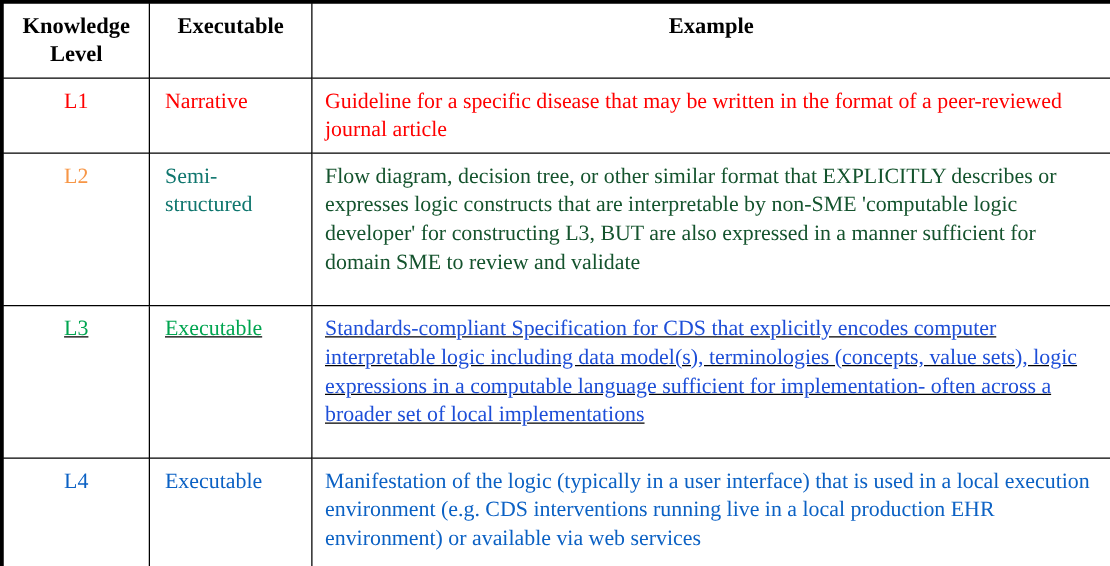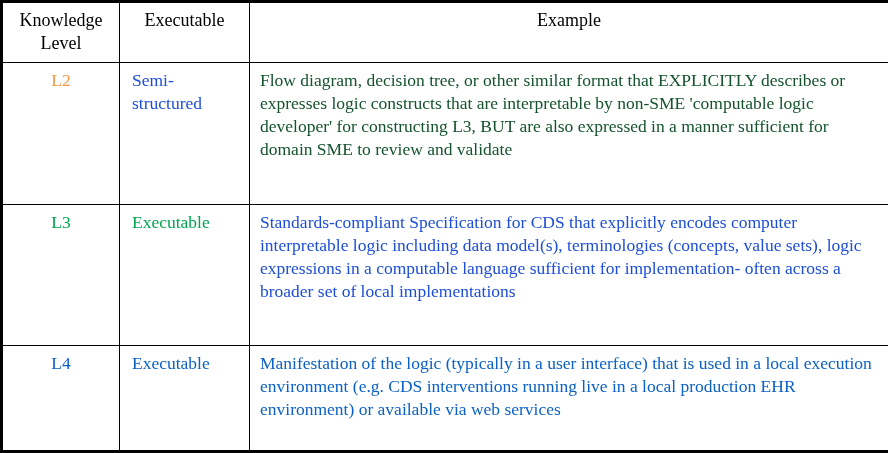--- a/index.html
+++ b/index.html
@@ -22,21 +22,21 @@
     background: #ffffff;
   }
   .kl-table th,
   .kl-table td {
     border: 1px solid #000000;
     vertical-align: top;
     box-sizing: border-box;
   }
   .kl-table th {
     font-size: 18px;
-    font-weight: normal;
+    font-weight: bold;
     color: #000000;
     text-align: center;
     padding: 6px 6px;
     line-height: 1.3;
   }
   .kl-table td {
     font-size: 17.5px;
     line-height: 1.32;
   }
   td.cell-level {
@@ -65,26 +65,31 @@
     <col class="col-example">
   </colgroup>
   <thead>
     <tr style="height:58px;">
       <th>Knowledge Level</th>
       <th>Executable</th>
       <th>Example</th>
     </tr>
   </thead>
   <tbody>
+    <tr style="height:60px;">
+      <td class="cell-level" style="color: rgb(255, 0, 0);">L1</td>
+      <td class="cell-desc" style="color: rgb(255, 0, 0);">Narrative</td>
+      <td class="cell-example" style="color: rgb(255, 0, 0);">Guideline for a specific disease that may be written in the format of a peer-reviewed journal article</td>
+    </tr>
     <tr style="height:122px;">
       <td class="cell-level" style="color: rgb(247, 150, 70);">L2</td>
-      <td class="cell-desc" style="color: #1d4ed8;">Semi-structured</td>
+      <td class="cell-desc" style="color: #0f766e;">Semi-structured</td>
       <td class="cell-example" style="color: #14532d;">Flow diagram, decision tree, or other similar format that EXPLICITLY describes or expresses logic constructs that are interpretable by non-SME 'computable logic developer' for constructing L3, BUT are also expressed in a manner sufficient for domain SME to review and validate</td>
     </tr>
-    <tr style="height:122px;">
+    <tr style="height:122px;text-decoration:underline;">
       <td class="cell-level" style="color: rgb(0, 165, 80);">L3</td>
       <td class="cell-desc" style="color: rgb(0, 165, 80);">Executable</td>
       <td class="cell-example" style="color: #1d4ed8;">Standards-compliant Specification for CDS that explicitly encodes computer interpretable logic including data model(s), terminologies (concepts, value sets), logic expressions in a computable language sufficient for implementation- often across a broader set of local implementations</td>
     </tr>
     <tr style="height:91px;">
       <td class="cell-level" style="color: rgb(11, 97, 196);">L4</td>
       <td class="cell-desc" style="color: rgb(11, 97, 196);">Executable</td>
       <td class="cell-example" style="color: rgb(11, 97, 196);">Manifestation of the logic (typically in a user interface) that is used in a local execution environment (e.g. CDS interventions running live in a local production EHR environment) or available via web services</td>
     </tr>
   </tbody>

